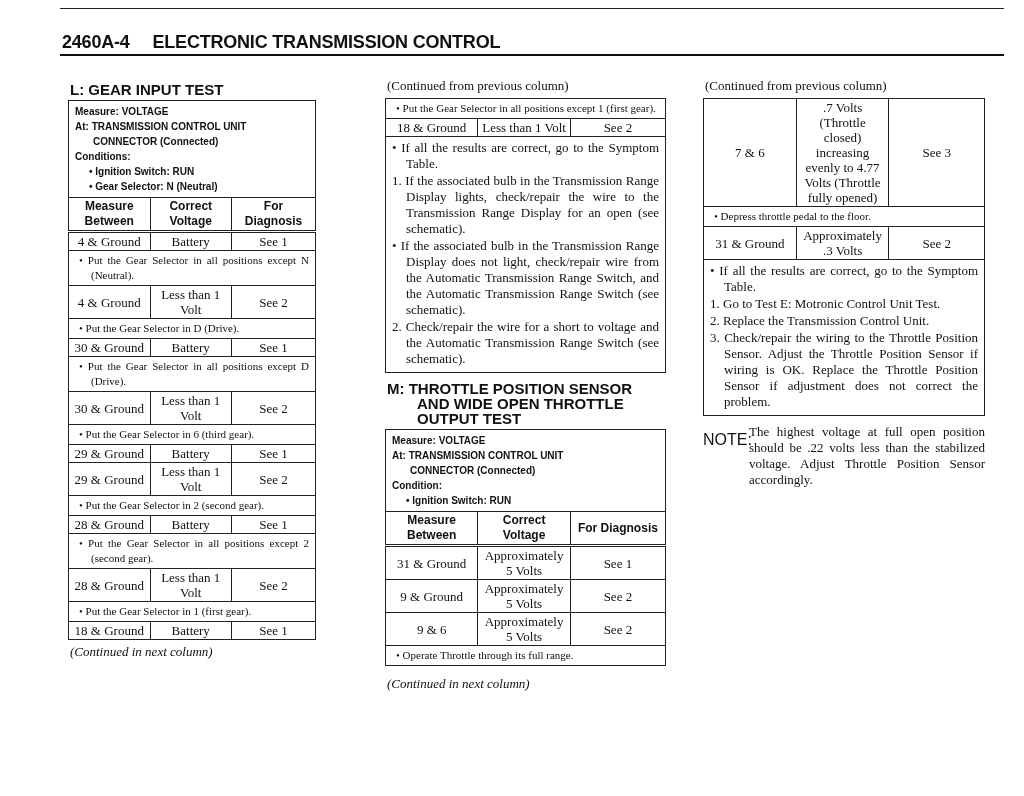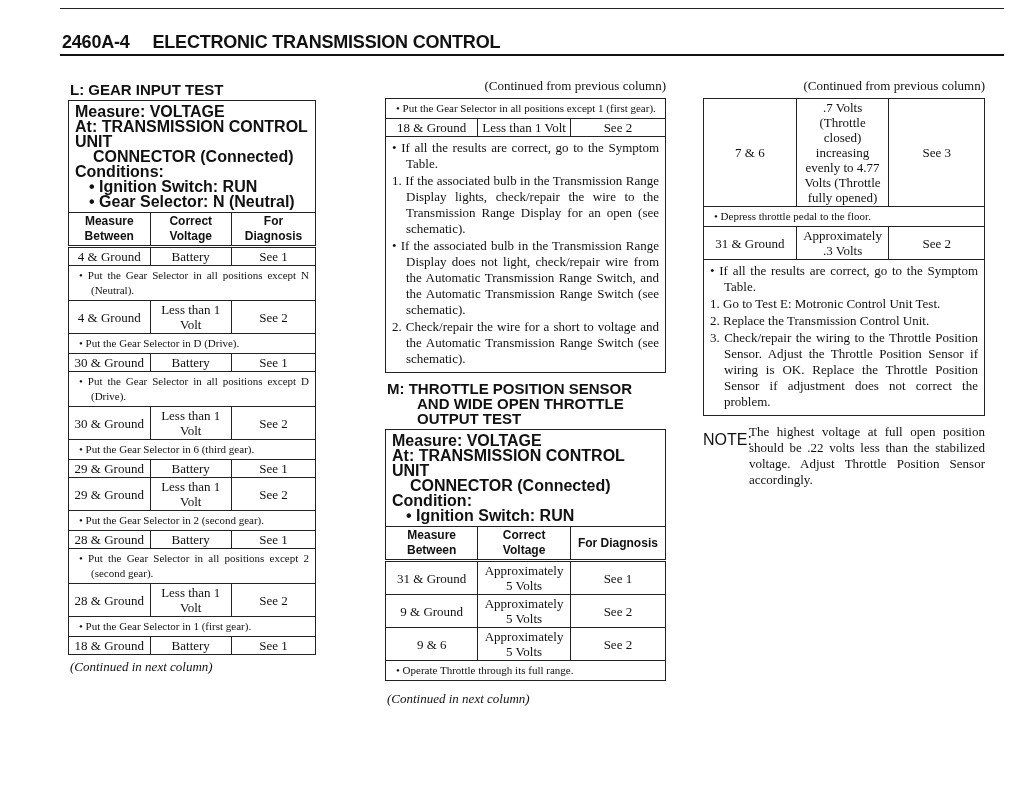--- a/index.html
+++ b/index.html
@@ -9,26 +9,26 @@
   .header .code { margin-right:18px; }
   .rule-head { position:absolute; left:60px; top:54px; width:944px; border-top:2px solid #111; }
 
   .col { position:absolute; top:78px; }
   .col1 { left:68px; width:248px; }
   .col2 { left:385px; width:281px; }
   .col3 { left:703px; width:282px; }
 
   .sec-title { font-family:"Liberation Sans", sans-serif; font-weight:bold; font-size:15px; line-height:15px; margin:4px 0 3px 2px; }
   .sec-title.m { margin-top:8px; padding-left:30px; text-indent:-30px; }
-  .cont { font-family:"Liberation Serif", serif; font-size:13px; margin:0 0 4px 2px;text-align:right; }
+  .cont { font-family:"Liberation Serif", serif; font-size:13px; margin:0 0 4px 2px; }
   .cont.right { text-align:left; margin-top:4px; font-style:italic; }
 
   table { border-collapse:collapse; width:100%; font-family:"Liberation Serif", serif; font-size:13px; }
   td { border:1px solid #222; padding:1px 3px; text-align:center; vertical-align:middle; line-height:15px; }
-  td.info { text-align:left; font-family:"Liberation Sans", sans-serif; font-weight:bold; font-size:16px; line-height:15px; padding:3px 6px; }
+  td.info { text-align:left; font-family:"Liberation Sans", sans-serif; font-weight:bold; font-size:10px; line-height:15px; padding:3px 6px; }
   .info .ind { padding-left:18px; display:block; }
   .info .ind2 { padding-left:14px; display:block; }
   td.hd { font-family:"Liberation Sans", sans-serif; font-weight:bold; font-size:12px; line-height:15px; border-bottom:3px double #222; }
   td.step { text-align:justify; padding:2px 6px 2px 22px; text-indent:-12px; font-size:11px; }
   td.note { text-align:justify; padding:2px 6px 4px 6px; }
   .li { display:block; padding-left:14px; text-indent:-14px; margin:1px 0; text-align:justify; }
   .c1 { width:33%; } .c2 { width:33%; } .c3 { width:34%; }
 
   .note { margin-top:8px; font-family:"Liberation Serif", serif; font-size:13px; line-height:16px; }
   .note .lbl { font-family:"Liberation Sans", sans-serif; font-weight:normal; font-size:16px; float:left; width:44px;margin-top:8px; }

